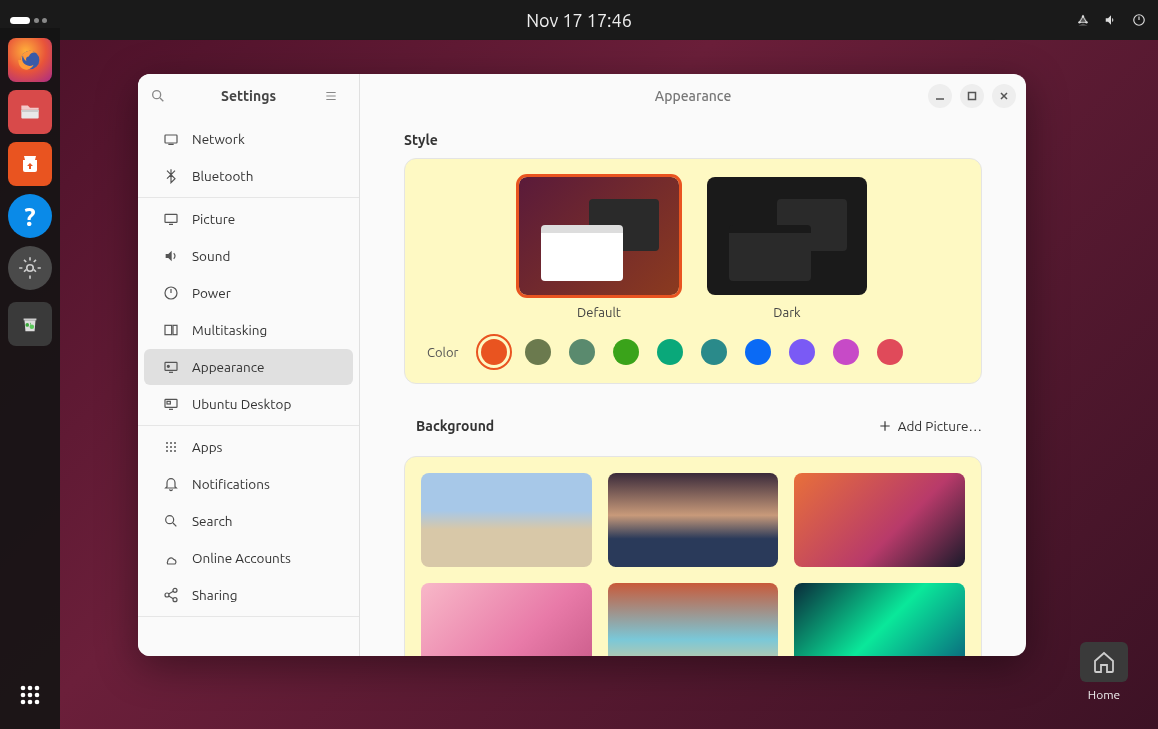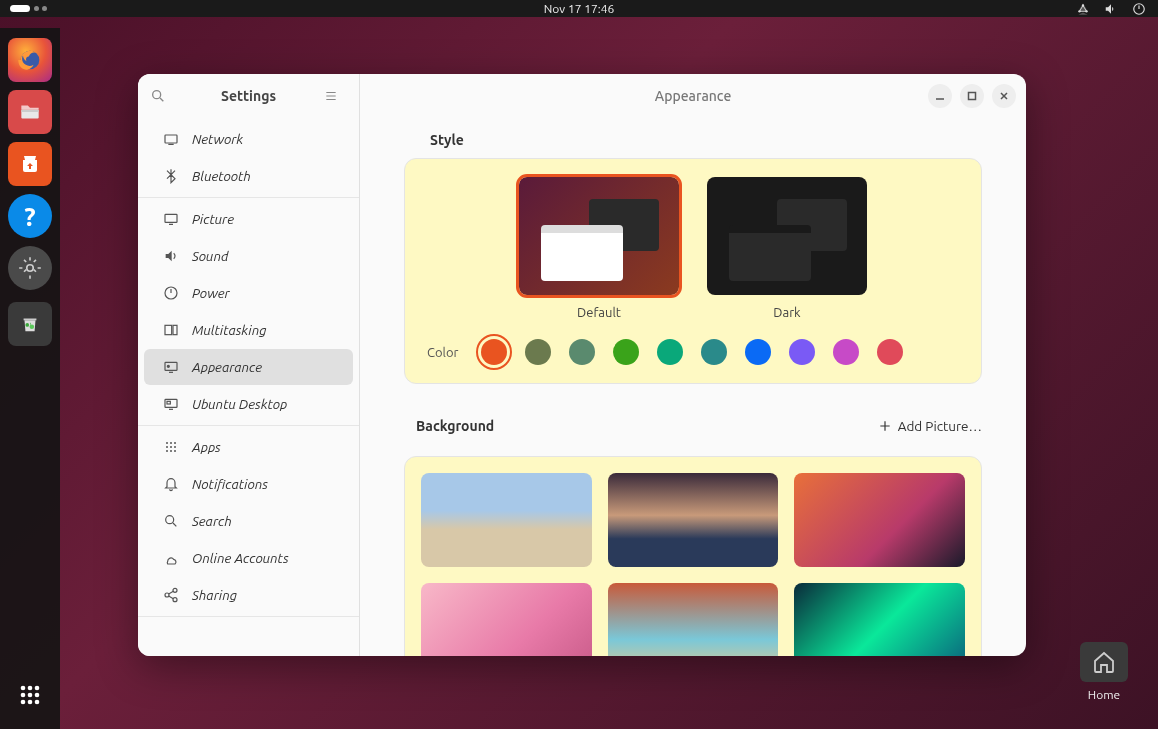--- a/index.html
+++ b/index.html
@@ -1,19 +1,19 @@
 <!DOCTYPE html>
 <html><head>
 <meta charset="utf-8">
 <style>
 * { margin: 0; padding: 0; box-sizing: border-box; font-family: Ubuntu, -apple-system, sans-serif; }
 body { width: 1158px; height: 729px; background: linear-gradient(135deg, #4a1028 0%, #6b1f3a 40%, #3d1225 100%); overflow: hidden; position: relative; }
 
 
-.topbar { height: 17px; background: #1a1a1a; display: flex; align-items: center; justify-content: center; color: #eee; font-size: 12px; position: relative; }
+.topbar { height: 40px; background: #1a1a1a; display: flex; align-items: center; justify-content: center; color: #eee; font-size: 18px; position: relative; }
 .topbar .tray { position: absolute; right: 12px; display: flex; gap: 14px; align-items: center; }
 .topbar .activities { position: absolute; left: 10px; display: flex; align-items: center; gap: 4px; }
 .pill { width: 20px; height: 7px; background: #fff; border-radius: 4px; }
 .dots { display: flex; gap: 3px; }
 .dot { width: 5px; height: 5px; background: #888; border-radius: 50%; }
 
 
 .dock { position: absolute; left: 0; top: 28px; bottom: 0; width: 60px; background: rgba(20,20,20,0.9); display: flex; flex-direction: column; align-items: center; padding-top: 10px; gap: 8px; }
 .dock-icon { width: 44px; height: 44px; border-radius: 8px; display: flex; align-items: center; justify-content: center; font-size: 22px; color: #fff; }
 .dock-trash { margin-top: 4px; background: #3a3a3a; }
@@ -27,32 +27,32 @@
 .window { position: absolute; left: 138px; top: 74px; width: 888px; height: 582px; background: #fafafa; border-radius: 12px; box-shadow: 0 10px 40px rgba(0,0,0,0.4); display: flex; overflow: hidden; }
 
 .sidebar { width: 222px; background: #fafafa; border-right: 1px solid #e0e0e0; display: flex; flex-direction: column; }
 .sidebar-header { height: 44px; display: flex; align-items: center; padding: 0 12px; gap: 8px; }
 .sidebar-header .search { width: 24px; color: #888; }
 .sidebar-header .title { flex: 1; text-align: center; font-weight: 600; color: #444; font-size: 14px; }
 .sidebar-header .menu { width: 24px; color: #888; text-align: right; }
 
 .side-list { flex: 1; overflow-y: auto; }
 .side-section { border-bottom: 1px solid #e6e6e6; padding: 2px 0; }
-.side-item { display: flex; align-items: center; gap: 12px; padding: 10px 18px; font-size: 13.5px; color: #333; cursor: pointer; border-radius: 6px; margin: 1px 6px; font-style: italic; }
+.side-item { display: flex; align-items: center; gap: 12px; padding: 10px 18px; font-size: 13.5px; color: #333; cursor: pointer; border-radius: 6px; margin: 1px 6px; }
 .side-item.active { background: #e0e0e0; }
 .side-item .side-ico { width: 18px; color: #555; display:flex; align-items:center; justify-content:center;}
 
 .content { flex: 1; display: flex; flex-direction: column; }
 .content-header { height: 44px; display: flex; align-items: center; justify-content: center; position: relative; }
 .content-header .wtitle { color: #777; font-size: 14px; font-weight: 500; }
 .win-controls { position: absolute; right: 10px; display: flex; gap: 8px; }
 .win-btn { width: 24px; height: 24px; border-radius: 50%; background: #eee; display: flex; align-items: center; justify-content: center; font-size: 11px; color: #555; cursor: pointer; }
 
 .content-body { flex: 1; padding: 14px 44px 0 44px; overflow-y: auto; }
-.section-label { font-size: 14px; font-weight: 600; color: #333; margin-bottom: 10px; margin-left: 26px; }
+.section-label { font-size: 14px; font-weight: 600; color: #333; margin-bottom: 10px; }
 .panel { background: #fef9c3; border: 1px solid #e4e4e4; border-radius: 12px; padding: 18px; margin-bottom: 22px; }
 
 .style-row { display: flex; justify-content: center; gap: 28px; }
 .style-opt { text-align: center; }
 .style-thumb { width: 160px; height: 118px; border-radius: 8px; position: relative; overflow: hidden; cursor:pointer; }
 .style-thumb.selected { outline: 3px solid #e95420; outline-offset: 0; }
 .style-thumb.default { background: linear-gradient(135deg, #5a1a3a, #8b3a1f); }
 .style-thumb.dark { background: #1a1a1a; }
 .thumb-win1 { position:absolute; width: 70px; height: 52px; background:#2a2a2a; border-radius:4px; top:22px; right:20px; }
 .thumb-win2 { position:absolute; width: 82px; height: 56px; border-radius:4px; bottom:14px; left:22px; }

